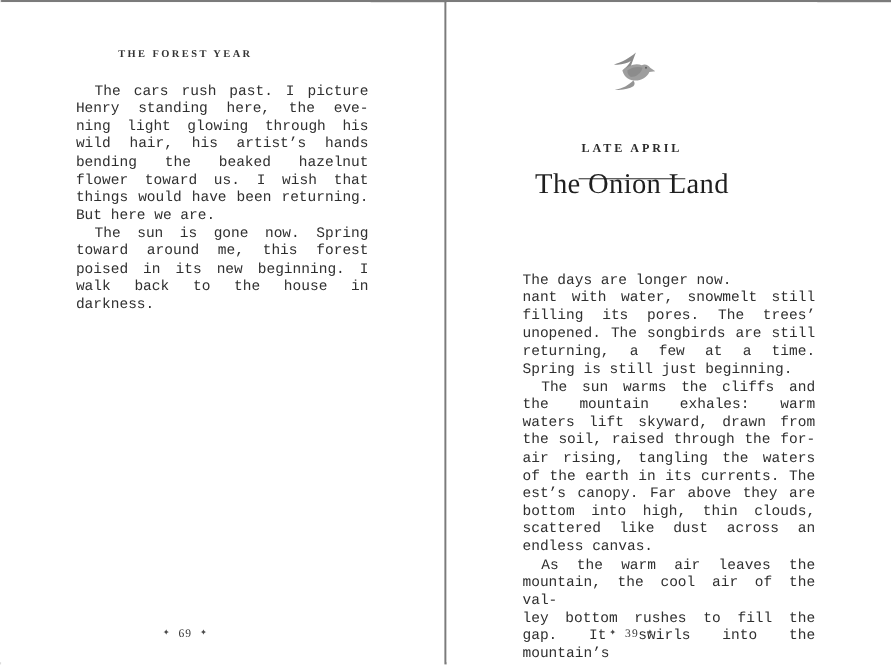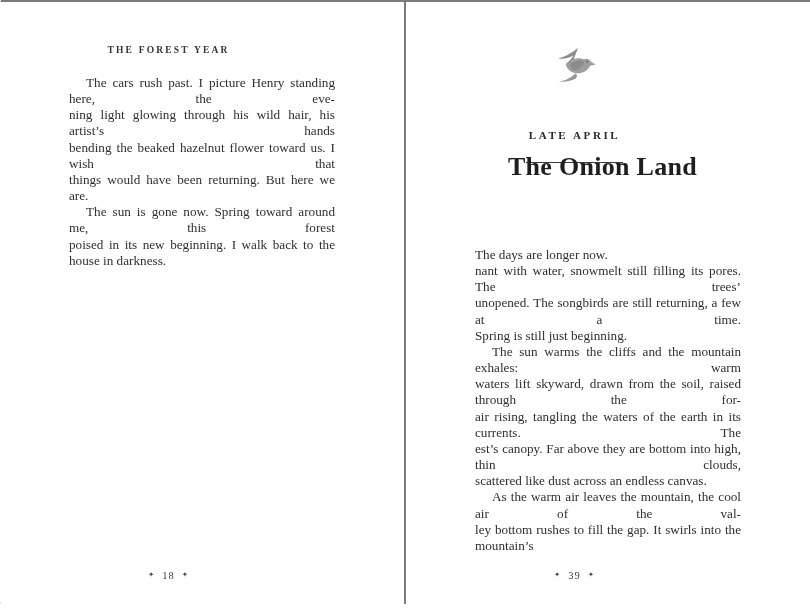--- a/index.html
+++ b/index.html
@@ -51,20 +51,21 @@
   }
   .body-left  { top: 73px; }
   .body-right { top: 245px; }
 
   .line {
     font-size: 13.2px;
     line-height: 16.15px;
     text-align: justify;
     text-align-last: justify;
     white-space: normal;
+    font-family: Liberation Mono, monospace;
   }
   .line.para-end { text-align-last: left; }
   .line.indent   { text-indent: 17px; }
 
   .bird-wrap {
     position: absolute;
     top: 44px;
     left: 0;
     width: 100%;
     text-align: center;
@@ -91,24 +92,23 @@
 
   .chapter-title {
     position: absolute;
     top: 149px;
     left: 0;
     width: 100%;
     margin: 0;
     text-align: center;
     font-size: 26px;
     line-height: 31px;
-    font-weight: 700;
+    font-weight: 400;
     letter-spacing: 0.3px;
     color: #1f1f1f;
-    padding-left: 28px;
   }
 
   .folio {
     position: absolute;
     top: 566px;
     left: 0;
     width: 100%;
     text-align: center;
     font-size: 10.5px;
     line-height: 14px;
@@ -136,21 +136,21 @@
     <div class="body-text body-left">
         <div class="line indent">The cars rush past. I picture Henry standing here, the eve-</div>
         <div class="line">ning light glowing through his wild hair, his artist’s hands</div>
         <div class="line">bending the beaked hazelnut flower toward us. I wish that</div>
         <div class="line para-end">things would have been returning. But here we are.</div>
         <div class="line indent">The sun is gone now. Spring toward around me, this forest</div>
         <div class="line para-end">poised in its new beginning. I walk back to the house in darkness.</div>
       </div>
 
     <div class="folio">
-      <span class="marker">✦</span><span class="num">18</span><span class="marker">✦</span>
+      <span class="marker">✦</span><span class="num">69</span><span class="marker">✦</span>
     </div>
   </section>
 
   <div class="gutter"></div>
 
   <section class="page page-right">
 
     <div class="bird-wrap">
       <svg width="46" height="42" viewBox="0 0 60 52" aria-hidden="true">
         <path d="M34 1 C27 7 17 13 8 15 C16 16 23 14 28 11 C26 15 22 19 18 22 L28 17 Z" fill="#7e7e7e" opacity="0.9"></path>

